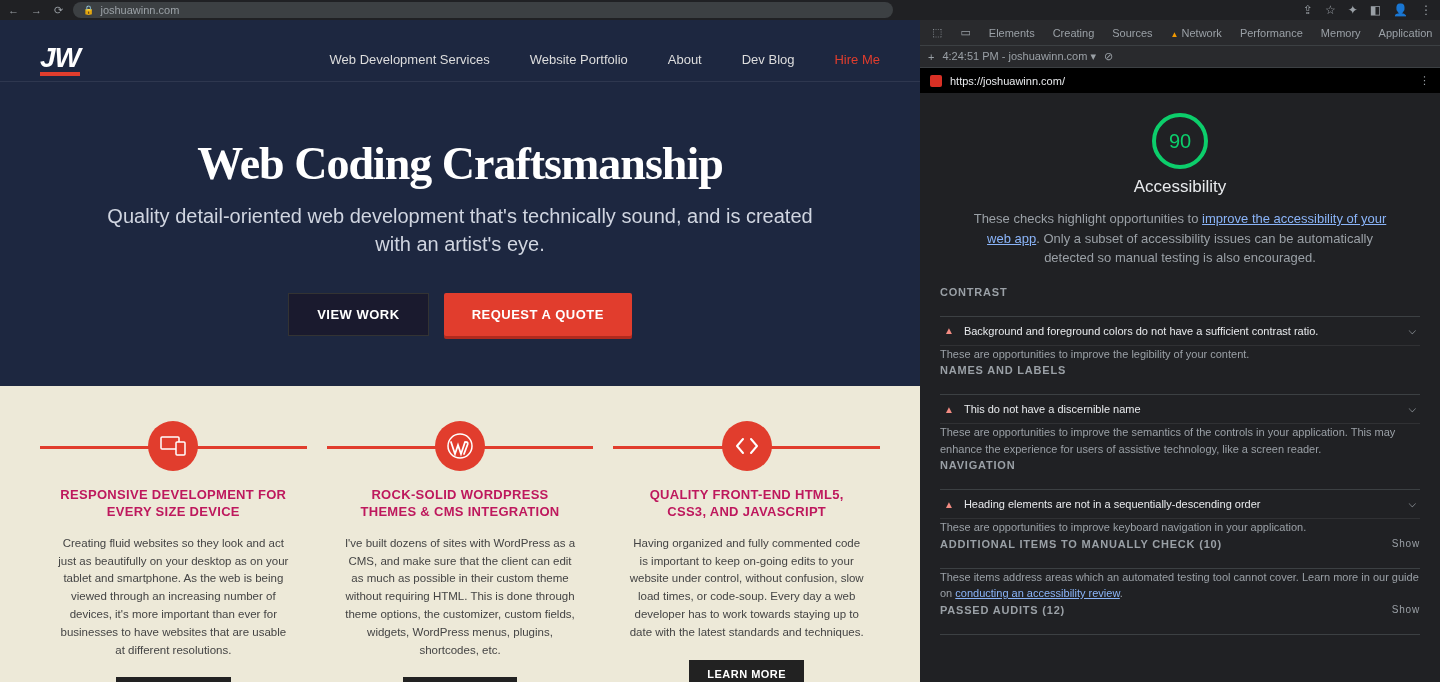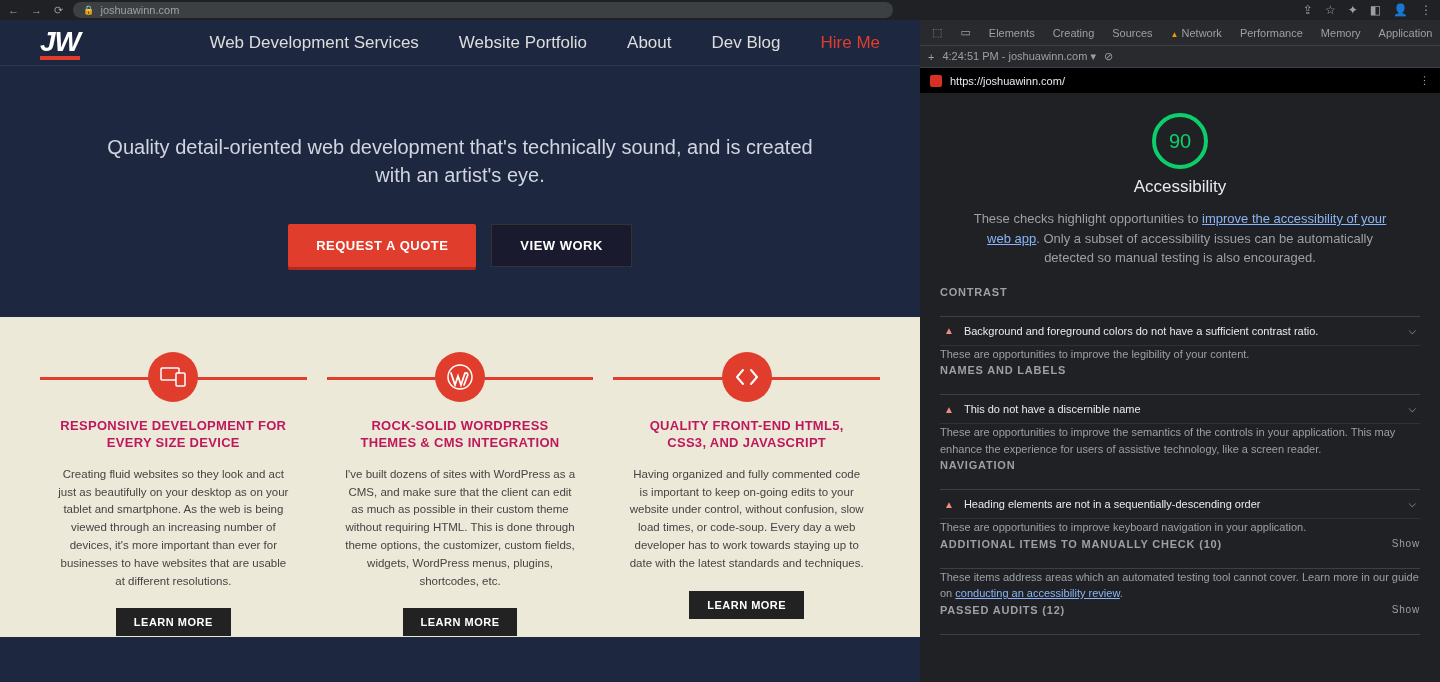--- a/index.html
+++ b/index.html
@@ -10,25 +10,25 @@
 .nav-arrows { display: flex; gap: 12px; }
 .nav-arrow { cursor: pointer; }
 .url-bar { flex: 1; display: flex; align-items: center; gap: 6px; background: #3c4043; border-radius: 12px; padding: 2px 10px; height: 16px; max-width: 820px; }
 .lock-ic { font-size: 9px; }
 .chrome-icons { display: flex; gap: 12px; margin-left: auto; font-size: 12px; }
 
 .main-split { display: flex; height: 662px; }
 
 
 .site-panel { width: 920px; background: #1d2740; position: relative; overflow: hidden; }
-.site-header { display: flex; align-items: center; padding: 6px 40px 5px; border-bottom: 1px solid rgba(255,255,255,0.08); }
+.site-header { display: flex; align-items: center; padding: 22px 40px 5px; border-bottom: 1px solid rgba(255,255,255,0.08); }
 .logo { width: 50px; }
 .logo-text { font-size: 28px; font-weight: 900; color: #fff; font-style: italic; letter-spacing: -1px; }
 .logo-underline { height: 4px; width: 40px; background: #e13d2d; margin-top: -2px; }
-.nav { display: flex; gap: 40px; margin-left: auto; font-size: 17px; }
+.nav { display: flex; gap: 40px; margin-left: auto; font-size: 13px; }
 .nav-item { color: #ddd; cursor: pointer; }
 .nav-item.active { color: #e13d2d; }
 
 .hero { text-align: center; padding: 55px 100px 50px; background: #1d2740; }
 .hero-title { font-size: 46px; font-weight: 900; color: #fff; letter-spacing: -1px; font-family: Georgia, serif; font-stretch: condensed; }
 .hero-sub { font-size: 20px; color: #d0d5e0; margin-top: 12px; line-height: 1.4; font-weight: 300; }
 .hero-buttons { display: flex; gap: 15px; justify-content: center; margin-top: 35px; }
 .btn { padding: 13px 28px; font-size: 13px; font-weight: 700; letter-spacing: 0.5px; border: none; cursor: pointer; color: #fff; }
 .btn-primary { background: #e13d2d; box-shadow: 0 3px 0 #b02a1e; border-radius: 2px; }
 .btn-dark { background: #1a1a2e; border: 1px solid #333; }
@@ -101,24 +101,25 @@
       <div class="nav">
         <span class="nav-item">Web Development Services</span>
         <span class="nav-item">Website Portfolio</span>
         <span class="nav-item">About</span>
         <span class="nav-item">Dev Blog</span>
         <span class="nav-item active">Hire Me</span>
       </div>
     </div>
 
     <div class="hero">
+      <h1 class="hero-title">Web Coding Craftsmanship</h1>
       <p class="hero-sub">Quality detail-oriented web development that's technically sound, and is created with an artist's eye.</p>
       <div class="hero-buttons">
+        <button class="btn btn-dark">VIEW WORK</button>
         <button class="btn btn-primary">REQUEST A QUOTE</button>
-        <button class="btn btn-dark">VIEW WORK</button>
       </div>
     </div>
 
     <div class="features">
       <div class="feature">
         <div class="feature-icon">
           <svg width="26" height="20" viewBox="0 0 26 20" fill="none">
               <rect x="1" y="1" width="18" height="12" rx="1" stroke="#fff" stroke-width="1.5"></rect>
               <rect x="16" y="6" width="9" height="13" rx="1" fill="#e13d2d" stroke="#fff" stroke-width="1.5"></rect>
             </svg>

